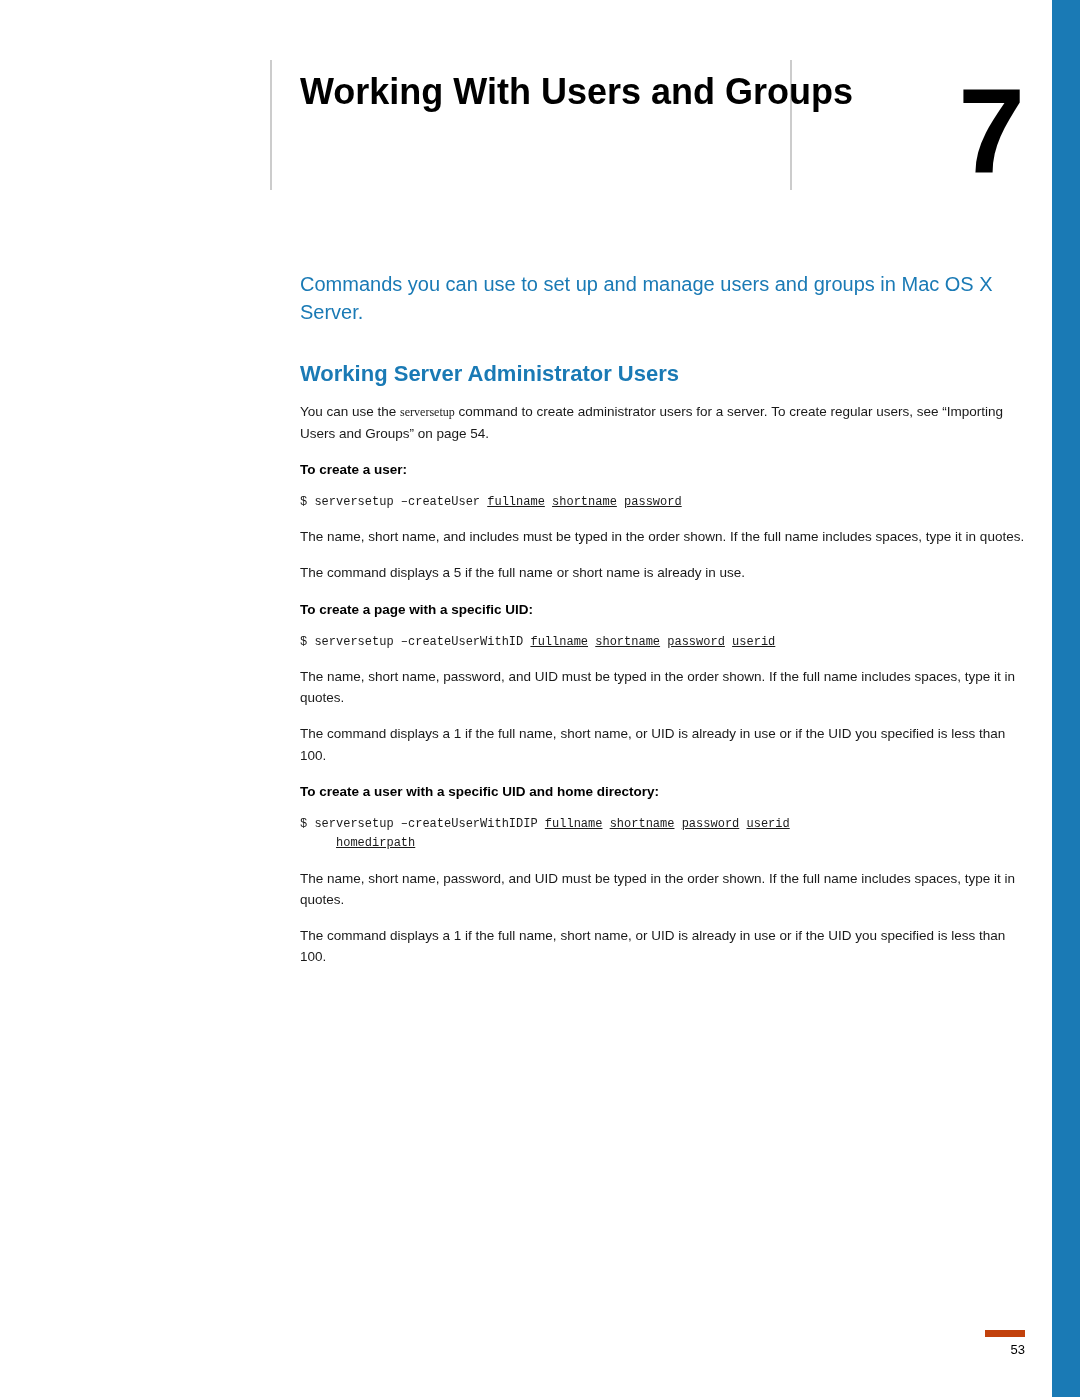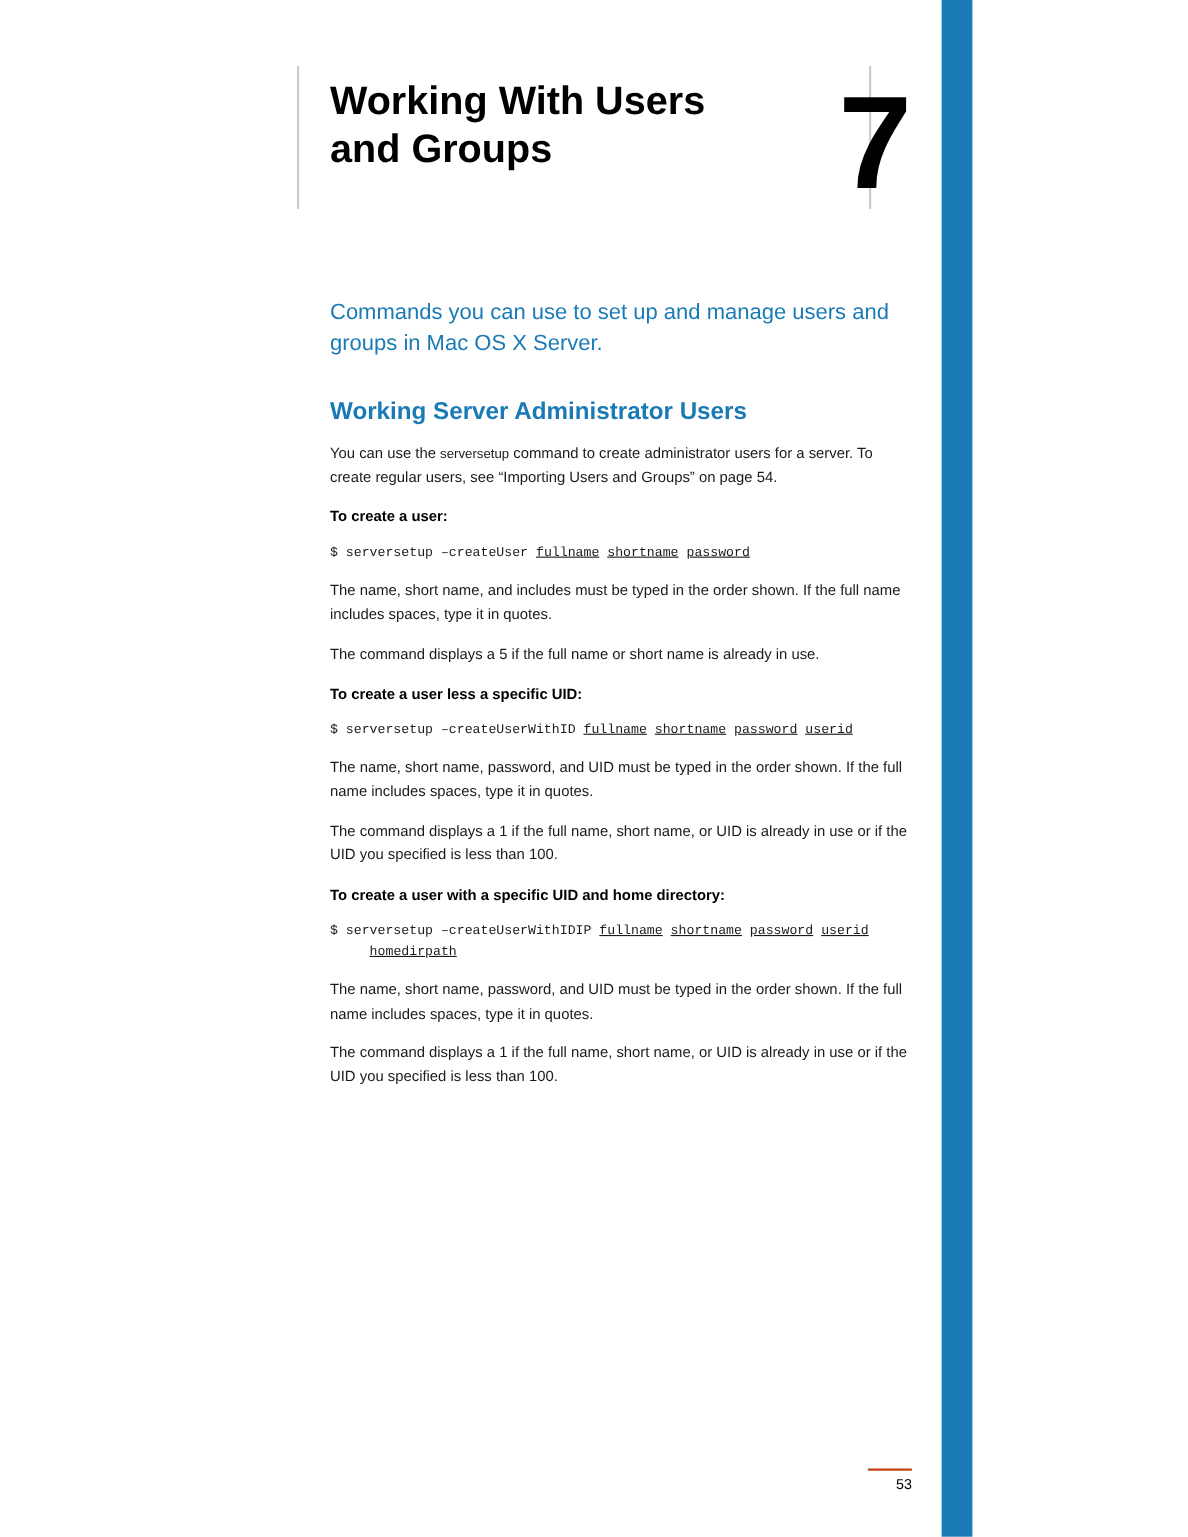--- a/index.html
+++ b/index.html
@@ -11,21 +11,21 @@
     body {
       background: #ffffff;
       font-family: 'Helvetica Neue', Helvetica, Arial, sans-serif;
       width: 1080px;
       min-height: 1397px;
       position: relative;
       overflow-x: hidden;
     }
 
     .page-container {
-      width: 884px;
+      width: 1080px;
       min-height: 1397px;
       background: #ffffff;
       position: relative;
     }
 
     
     .right-sidebar-bar {
       position: absolute;
       top: 0;
       right: 0;
@@ -109,21 +109,21 @@
 
     
     .body-text {
       font-size: 13.5px;
       color: #1a1a1a;
       line-height: 1.6;
       margin-bottom: 14px;
     }
 
     code {
-      font-family: Liberation Sans, sans-serif;
+      font-family: Liberation Serif, serif;
       font-size: 12px;
       color: #1a1a1a;
     }
 
     
     .step-heading {
       font-size: 13.5px;
       font-weight: bold;
       color: #000000;
       margin-bottom: 6px;
@@ -145,21 +145,21 @@
       text-decoration: underline;
     }
 
     
     .page-number {
       position: absolute;
       bottom: 40px;
       right: 55px;
       font-size: 13px;
       color: #000000;
-      border-top: 2px solid #c2410c;
+      border-top: 7px solid #c2410c;
       padding-top: 5px;
       width: 40px;
       text-align: right;
     }
   </style>
 </head>
 <body>
 
 <div class="page-container">
 
@@ -187,21 +187,21 @@
     <p class="step-heading">To create a user:</p>
 
     <div class="command-block">
       $ serversetup –createUser <span class="underline">fullname</span> <span class="underline">shortname</span> <span class="underline">password</span>
     </div>
 
     <p class="body-text">The name, short name, and includes must be typed in the order shown. If the full name includes spaces, type it in quotes.</p>
 
     <p class="body-text">The command displays a 5 if the full name or short name is already in use.</p>
 
-    <p class="step-heading">To create a user less a specific UID:</p>
+    <p class="step-heading">To create a page with a specific UID:</p>
 
     <div class="command-block">
       $ serversetup –createUserWithID <span class="underline">fullname</span> <span class="underline">shortname</span> <span class="underline">password</span> <span class="underline">userid</span>
     </div>
 
     <p class="body-text">The name, short name, password, and UID must be typed in the order shown. If the full name includes spaces, type it in quotes.</p>
 
     <p class="body-text">The command displays a 1 if the full name, short name, or UID is already in use or if the UID you specified is less than 100.</p>
 
     <p class="step-heading">To create a user with a specific UID and home directory:</p>

